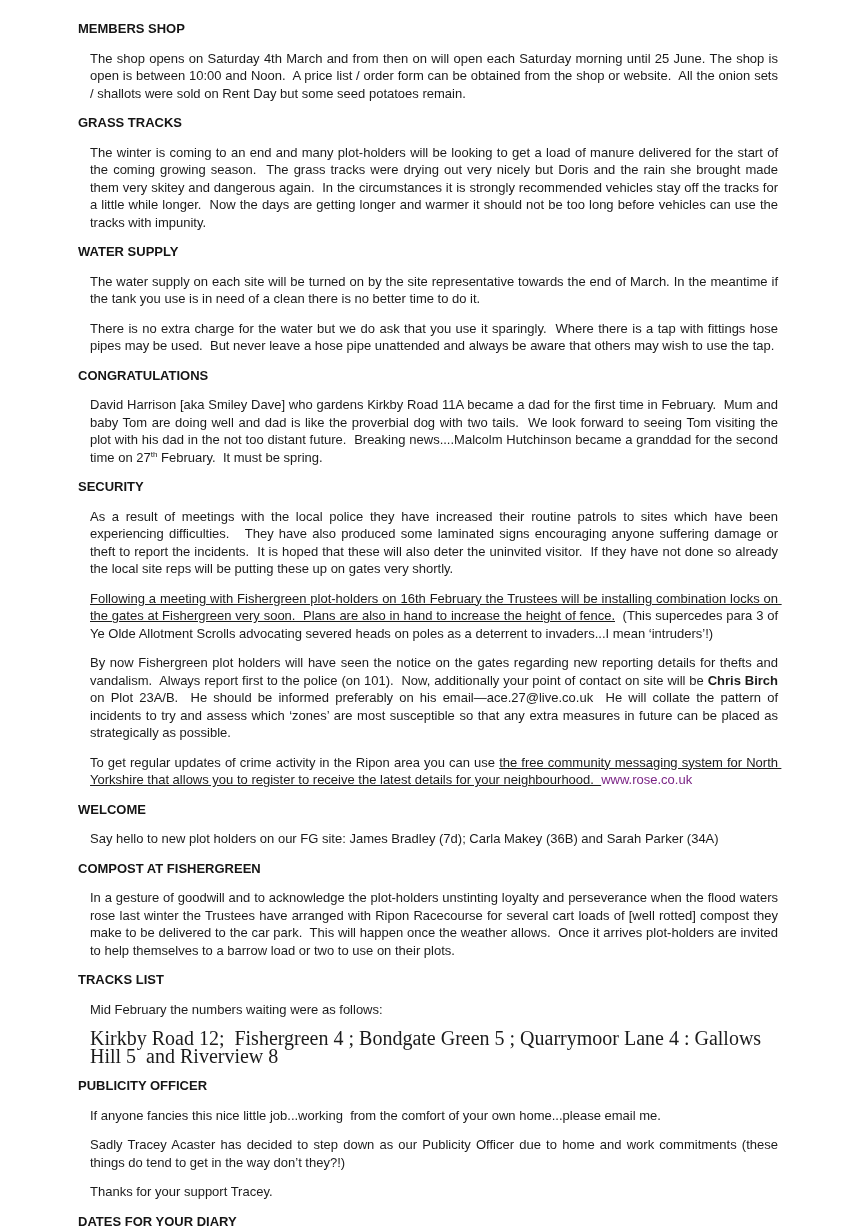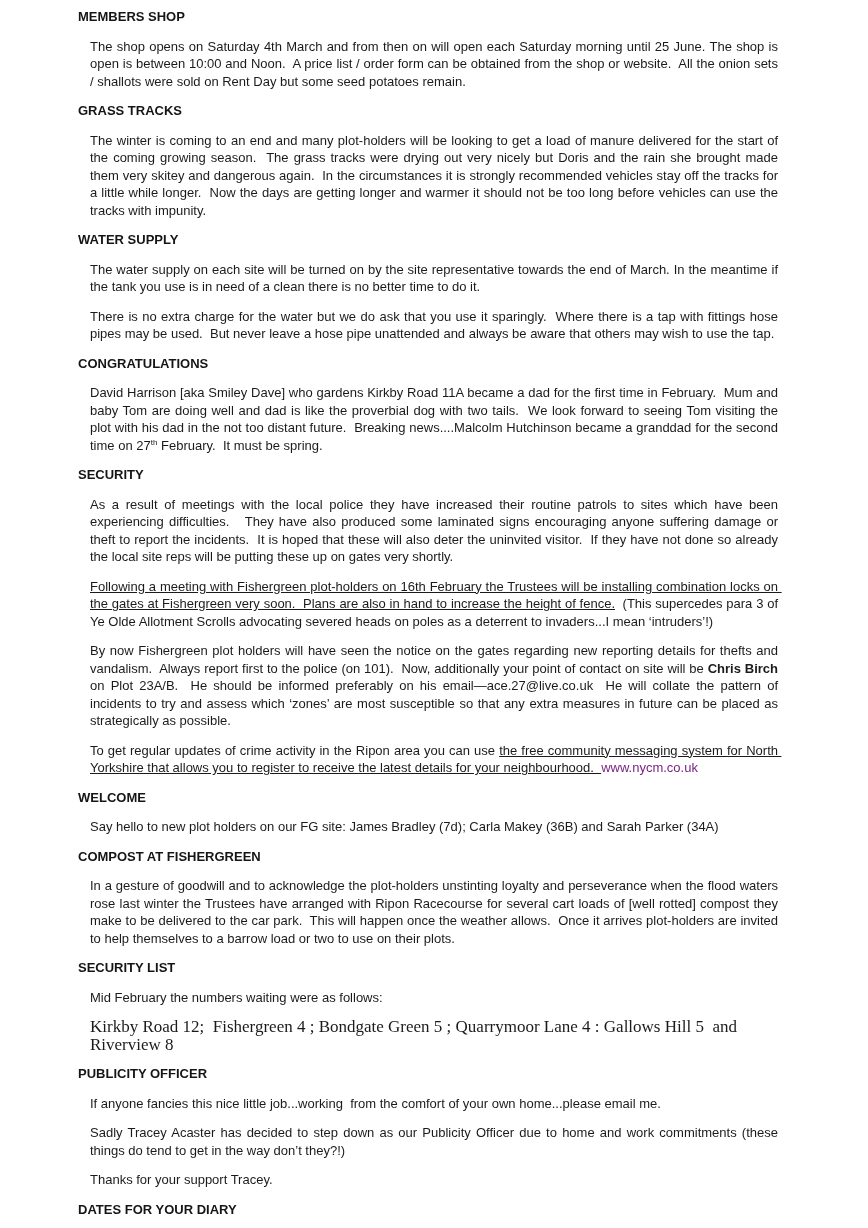--- a/index.html
+++ b/index.html
@@ -1,20 +1,20 @@
 <!DOCTYPE html>
 <html><head>
 <meta charset="utf-8">
 <style>
   html, body { margin: 0; padding: 0; background: #ffffff; }
   .page {
     width: 868px;
     height: 1228px;
     box-sizing: border-box;
-    padding: 8px 78px 0 78px;
+    padding: 20px 78px 0 78px;
     background: #ffffff;
     color: #1b1b1b;
     font-family: "Liberation Sans", sans-serif;
     font-size: 13px;
     line-height: 17.5px;
     overflow: hidden;
   }
   section.doc-section { margin: 0; }
   h2.sec-heading {
     font-size: 13px;
@@ -25,21 +25,21 @@
   }
   section.doc-section:first-child h2.sec-heading { margin-top: 0; }
   section.gap-large h2.sec-heading { }
   p.doc-para {
     margin: 12px;
     white-space: pre-wrap;
   }
   p.justify { text-align: justify; }
   p.serif {
     font-family: "Liberation Serif", serif;
-    font-size: 17px;
+    font-size: 20px;
   }
   .b { font-weight: 700; }
   .u { text-decoration: underline; }
   .sup { vertical-align: super; font-size: 0.62em; line-height: 0; }
   .link { cursor: pointer; }
   .signature {
     margin-top: 26px;
     text-align: center;
     position: relative;
     left: 88px;
@@ -69,32 +69,32 @@
       </section>
       <section class="doc-section">
         <h2 class="sec-heading">CONGRATULATIONS</h2>
         <p class="doc-para justify"><span class="">David Harrison [aka Smiley Dave] who gardens Kirkby Road 11A became a dad for the first time in February.  Mum and baby Tom are doing well and dad is like the proverbial dog with two tails.  We look forward to seeing Tom visiting the plot with his dad in the not too distant future.  Breaking news....Malcolm Hutchinson became a granddad for the second time on 27</span><span class="sup ">th</span><span class=""> February.  It must be spring.</span></p>
       </section>
       <section class="doc-section gap-large">
         <h2 class="sec-heading">SECURITY</h2>
         <p class="doc-para justify"><span class="">As a result of meetings with the local police they have increased their routine patrols to sites which have been experiencing difficulties.   They have also produced some laminated signs encouraging anyone suffering damage or theft to report the incidents.  It is hoped that these will also deter the uninvited visitor.  If they have not done so already the local site reps will be putting these up on gates very shortly.</span></p>
         <p class="doc-para justify"><span class="u ">Following a meeting with Fishergreen plot-holders on 16th February the Trustees will be installing combination locks on the gates at Fishergreen very soon.  Plans are also in hand to increase the height of fence.</span><span class="">  (This supercedes para 3 of Ye Olde Allotment Scrolls advocating severed heads on poles as a deterrent to invaders...I mean ‘intruders’!)</span></p>
         <p class="doc-para justify"><span class="">By now Fishergreen plot holders will have seen the notice on the gates regarding new reporting details for thefts and vandalism.  Always report first to the police (on 101).  Now, additionally your point of contact on site will be </span><span class="b ">Chris Birch</span><span class=""> on Plot 23A/B.  He should be informed preferably on his email—</span><span class="">ace.27@live.co.uk</span><span class="">  He will collate the pattern of incidents to try and assess which ‘zones’ are most susceptible so that any extra measures in future can be placed as strategically as possible.</span></p>
-        <p class="doc-para justify"><span class="">To get regular updates of crime activity in the Ripon area you can use </span><span class="u ">the free community messaging system for North Yorkshire that allows you to register to receive the latest details for your neighbourhood.  </span><span class="link " style="color: rgb(122, 35, 133);">www.nycm.co.uk</span></p>
+        <p class="doc-para justify"><span class="">To get regular updates of crime activity in the Ripon area you can use </span><span class="u ">the free community messaging system for North Yorkshire that allows you to register to receive the latest details for your neighbourhood.  </span><span class="link " style="color: rgb(122, 35, 133);">www.rose.co.uk</span></p>
       </section>
       <section class="doc-section">
         <h2 class="sec-heading">WELCOME</h2>
         <p class="doc-para"><span class="">Say hello to new plot holders on our FG site: James Bradley (7d); Carla Makey (36B) and Sarah Parker (34A)</span></p>
       </section>
       <section class="doc-section">
         <h2 class="sec-heading">COMPOST AT FISHERGREEN</h2>
         <p class="doc-para justify"><span class="">In a gesture of goodwill and to acknowledge the plot-holders unstinting loyalty and perseverance when the flood waters rose last winter the Trustees have arranged with Ripon Racecourse for several cart loads of [well rotted] compost they make to be delivered to the car park.  This will happen once the weather allows.  Once it arrives plot-holders are invited to help themselves to a barrow load or two to use on their plots.</span></p>
       </section>
       <section class="doc-section">
-        <h2 class="sec-heading">SECURITY LIST</h2>
+        <h2 class="sec-heading">TRACKS LIST</h2>
         <p class="doc-para"><span class="">Mid February the numbers waiting were as follows:</span></p>
         <p class="doc-para serif"><span class="">Kirkby Road 12;  Fishergreen 4 ; Bondgate Green 5 ; Quarrymoor Lane 4 : Gallows Hill 5  and Riverview 8</span></p>
       </section>
       <section class="doc-section">
         <h2 class="sec-heading">PUBLICITY OFFICER</h2>
         <p class="doc-para"><span class="">If anyone fancies this nice little job...working  from the comfort of your own home...please email me.</span></p>
         <p class="doc-para justify"><span class="">Sadly Tracey Acaster has decided to step down as our Publicity Officer due to home and work commitments (these things do tend to get in the way don’t they?!)</span></p>
         <p class="doc-para"><span class="">Thanks for your support Tracey.</span></p>
       </section>
       <section class="doc-section">

